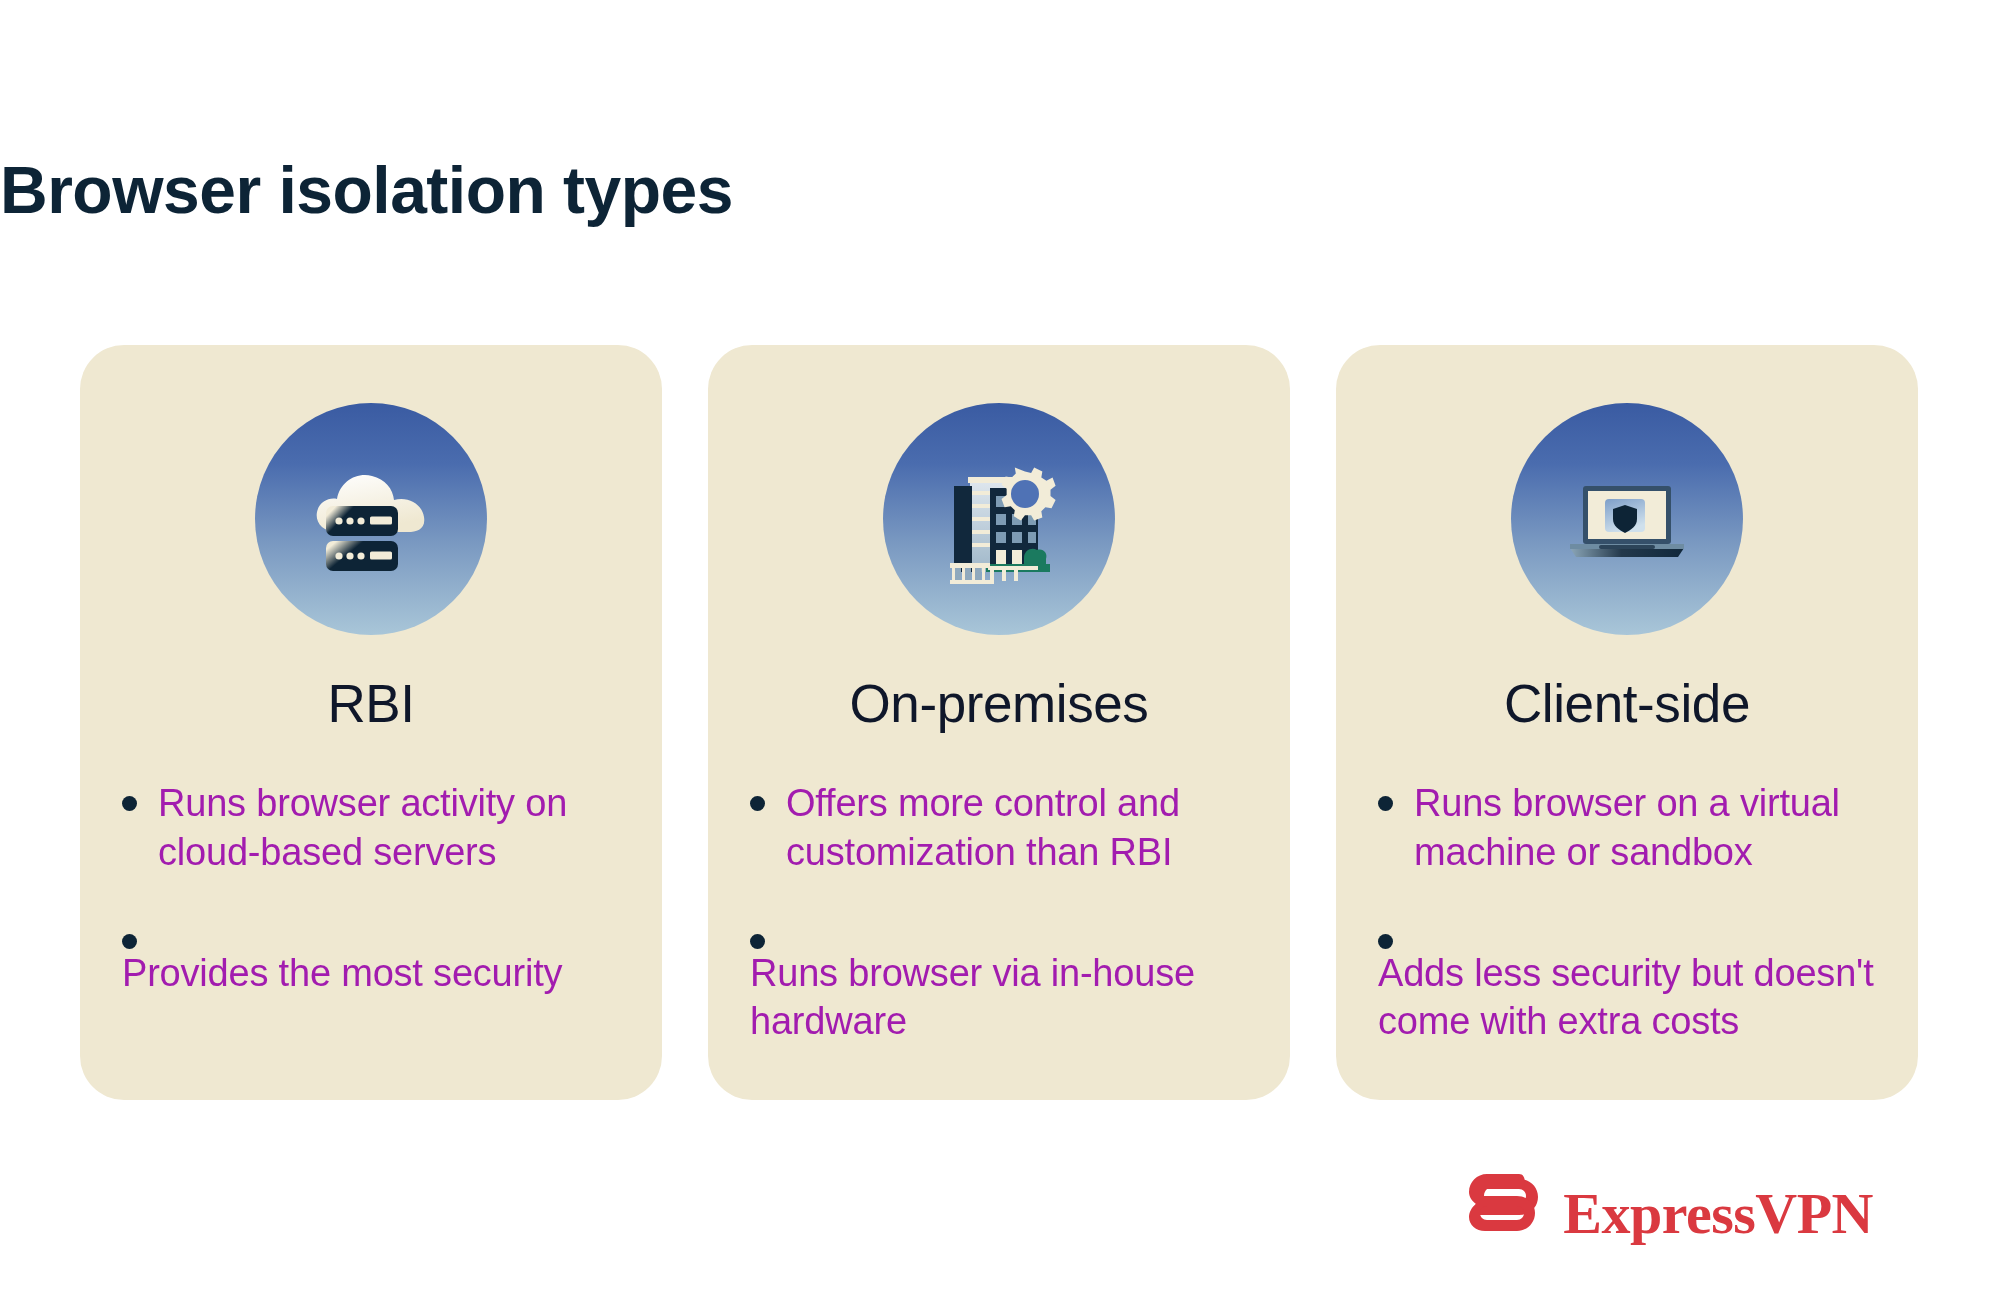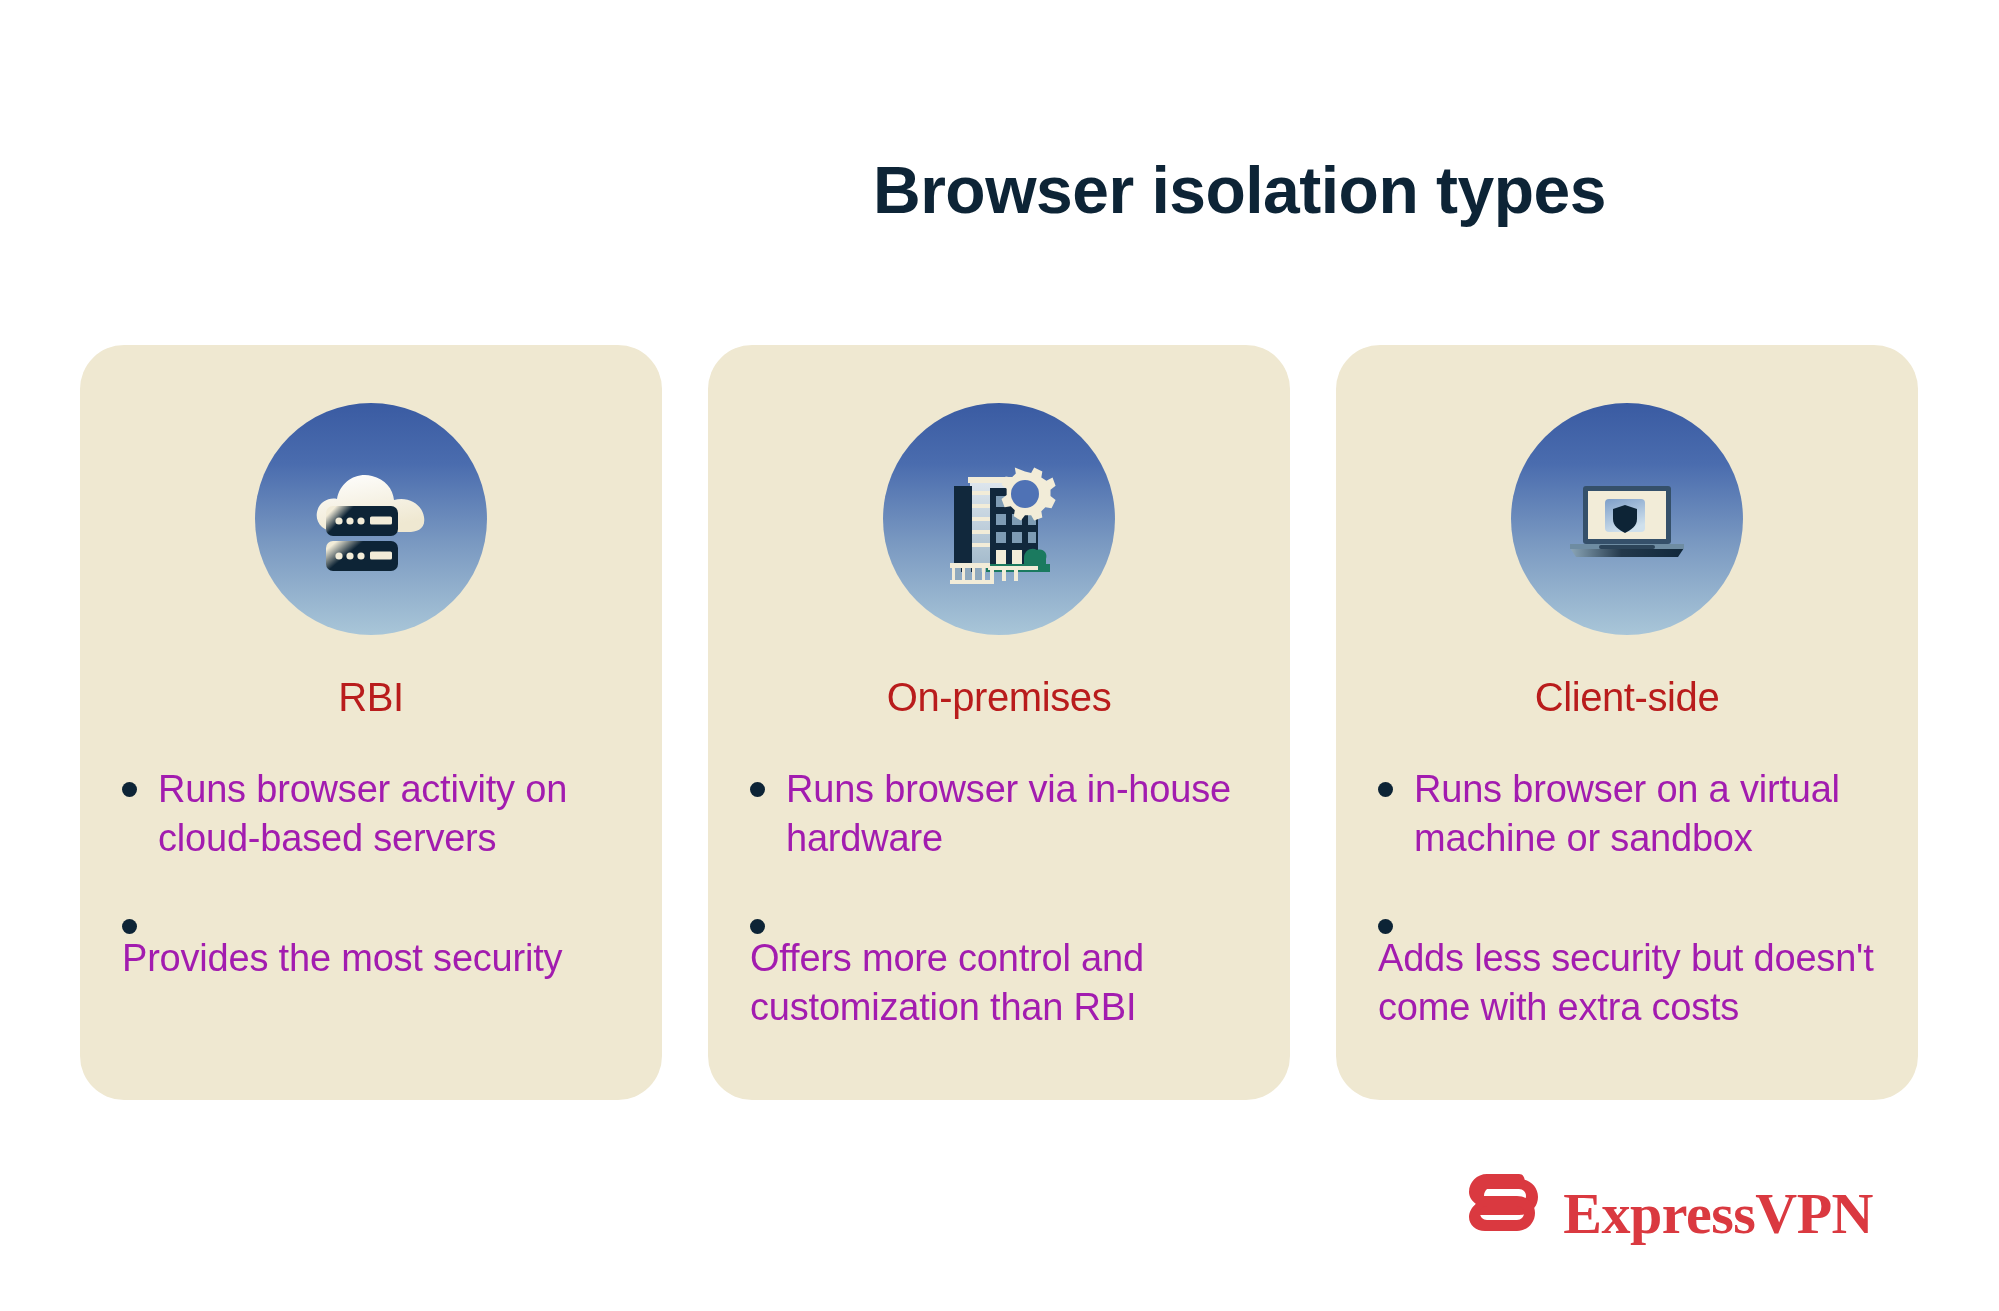--- a/index.html
+++ b/index.html
@@ -21,21 +21,21 @@
     inset: 0;
     background: #ffffff;
   }
 
   
   .page-title {
     position: absolute;
     top: 110px;
     left: 0;
     width: 1606px;
-    text-align: right;
+    text-align: left;
     font-size: 66px;
     font-weight: 700;
     letter-spacing: -0.5px;
     color: #0d2436;
     line-height: 1.1;
   }
 
   
   .cards {
     position: absolute;
@@ -67,23 +67,23 @@
     display: flex;
     align-items: center;
     justify-content: center;
     flex: none;
   }
   .icon-circle svg { display: block; }
 
   
   .card-title {
     margin-top: 40px;
-    font-size: 40px;
+    font-size: 53px;
     font-weight: 400;
-    color: #b91c1c;
+    color: #0f172a;
     letter-spacing: -0.4px;
     line-height: 1.1;
     text-align: left;
   }
 
   
   .bullets {
     margin: 46px 0 0 0;
     padding: 0;
     list-style: none;
@@ -258,25 +258,25 @@
             <rect x="90" y="126" width="4" height="11"></rect>
           </g>
         </svg>
       </div>
 
       <div class="card-title">On-premises</div>
 
       <ul class="bullets">
         <li class="bullet">
           <span class="bullet-dot"></span>
+          <span class="bullet-text">Offers more control and customization than RBI</span>
+        </li>
+        <li class="bullet">
+          <span class="bullet-dot"></span>
           <span class="bullet-text">Runs browser via in-house hardware</span>
-        </li>
-        <li class="bullet">
-          <span class="bullet-dot"></span>
-          <span class="bullet-text">Offers more control and customization than RBI</span>
         </li>
       </ul>
     </div>
 
     <div class="card">
       <div class="icon-circle">
         <svg width="150" height="150" viewBox="0 0 150 150" aria-hidden="true">
           <defs>
             <linearGradient id="screenInner" x1="0" y1="0" x2="0.4" y2="1">
               <stop offset="0%" stop-color="#7e9fc9"></stop>

